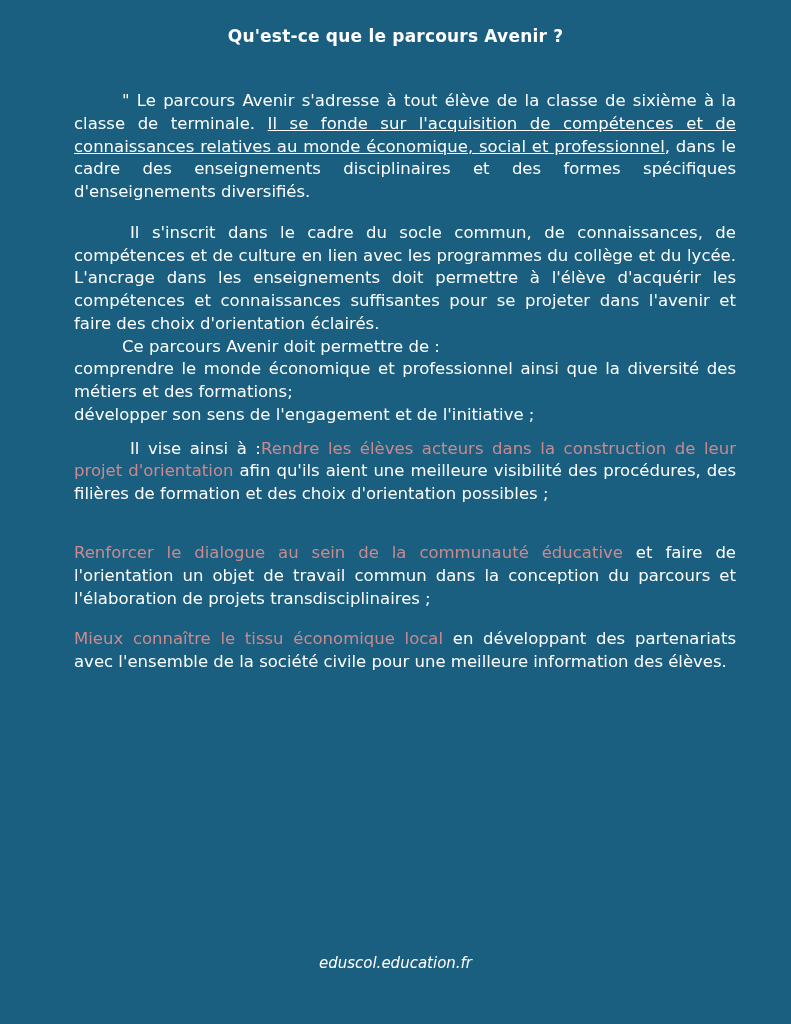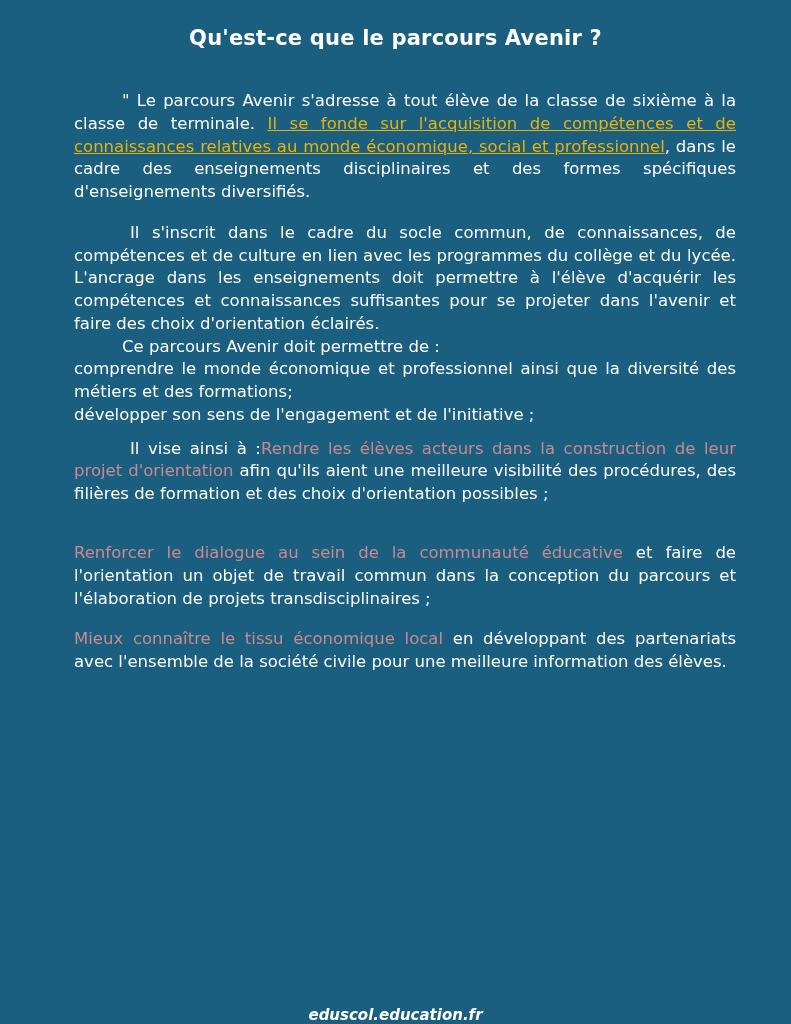--- a/index.html
+++ b/index.html
@@ -16,21 +16,21 @@
   }
   .slide {
     position: relative;
     width: 791px;
     height: 1024px;
     box-sizing: border-box;
     padding: 0;
   }
   .title {
     text-align: center;
-    font-size: 21px;
+    font-size: 17px;
     color: #ffffff;
     margin-top: 26px;
     margin-bottom: 0;
     letter-spacing: 0.2px;
   }
   .body {
     position: absolute;
     left: 74px;
     top: 64px;
     width: 662px;
@@ -48,37 +48,37 @@
   }
   .indent {
     display: inline-block;
     width: 48px;
   }
   .indent-sm {
     display: inline-block;
     width: 56px;
   }
   .underline-link {
-    color: #eab308;
+    color: #ffffff;
     text-decoration: underline;
   }
   .rose {
     color: #c98a8f;
   }
   .gap-sm { height: 11px; }
   .gap-md { height: 18px; }
   .footer {
     position: absolute;
     left: 0;
     right: 0;
-    top: 980px;
+    top: 928px;
     text-align: center;
     font-size: 15px;
     font-style: italic;
-    font-weight: bold;
+    font-weight: normal;
     color: #ffffff;
   }
 </style>
 </head>
 <body>
 
 <div class="slide">
 
   <h1 class="title">Qu'est-ce que le parcours Avenir ?</h1>
 

